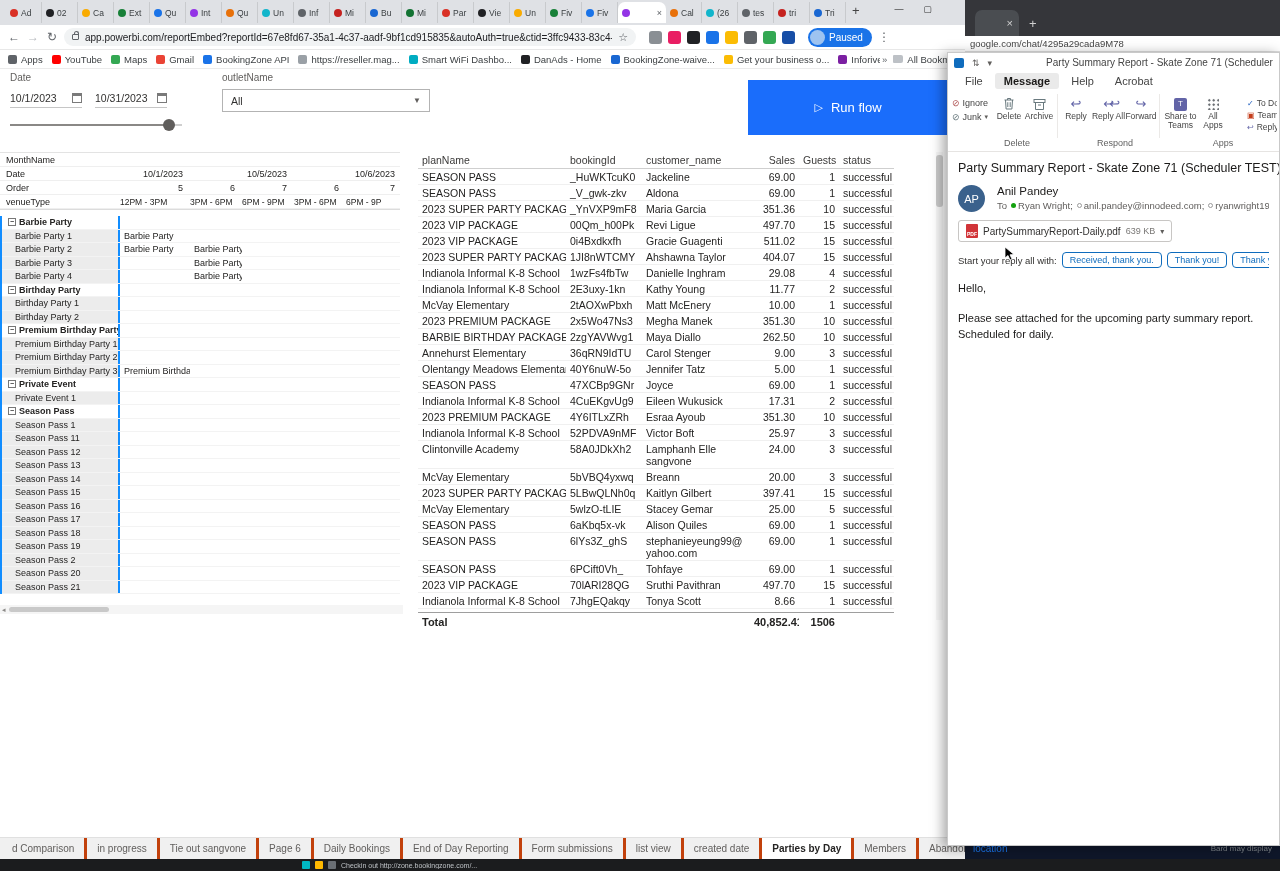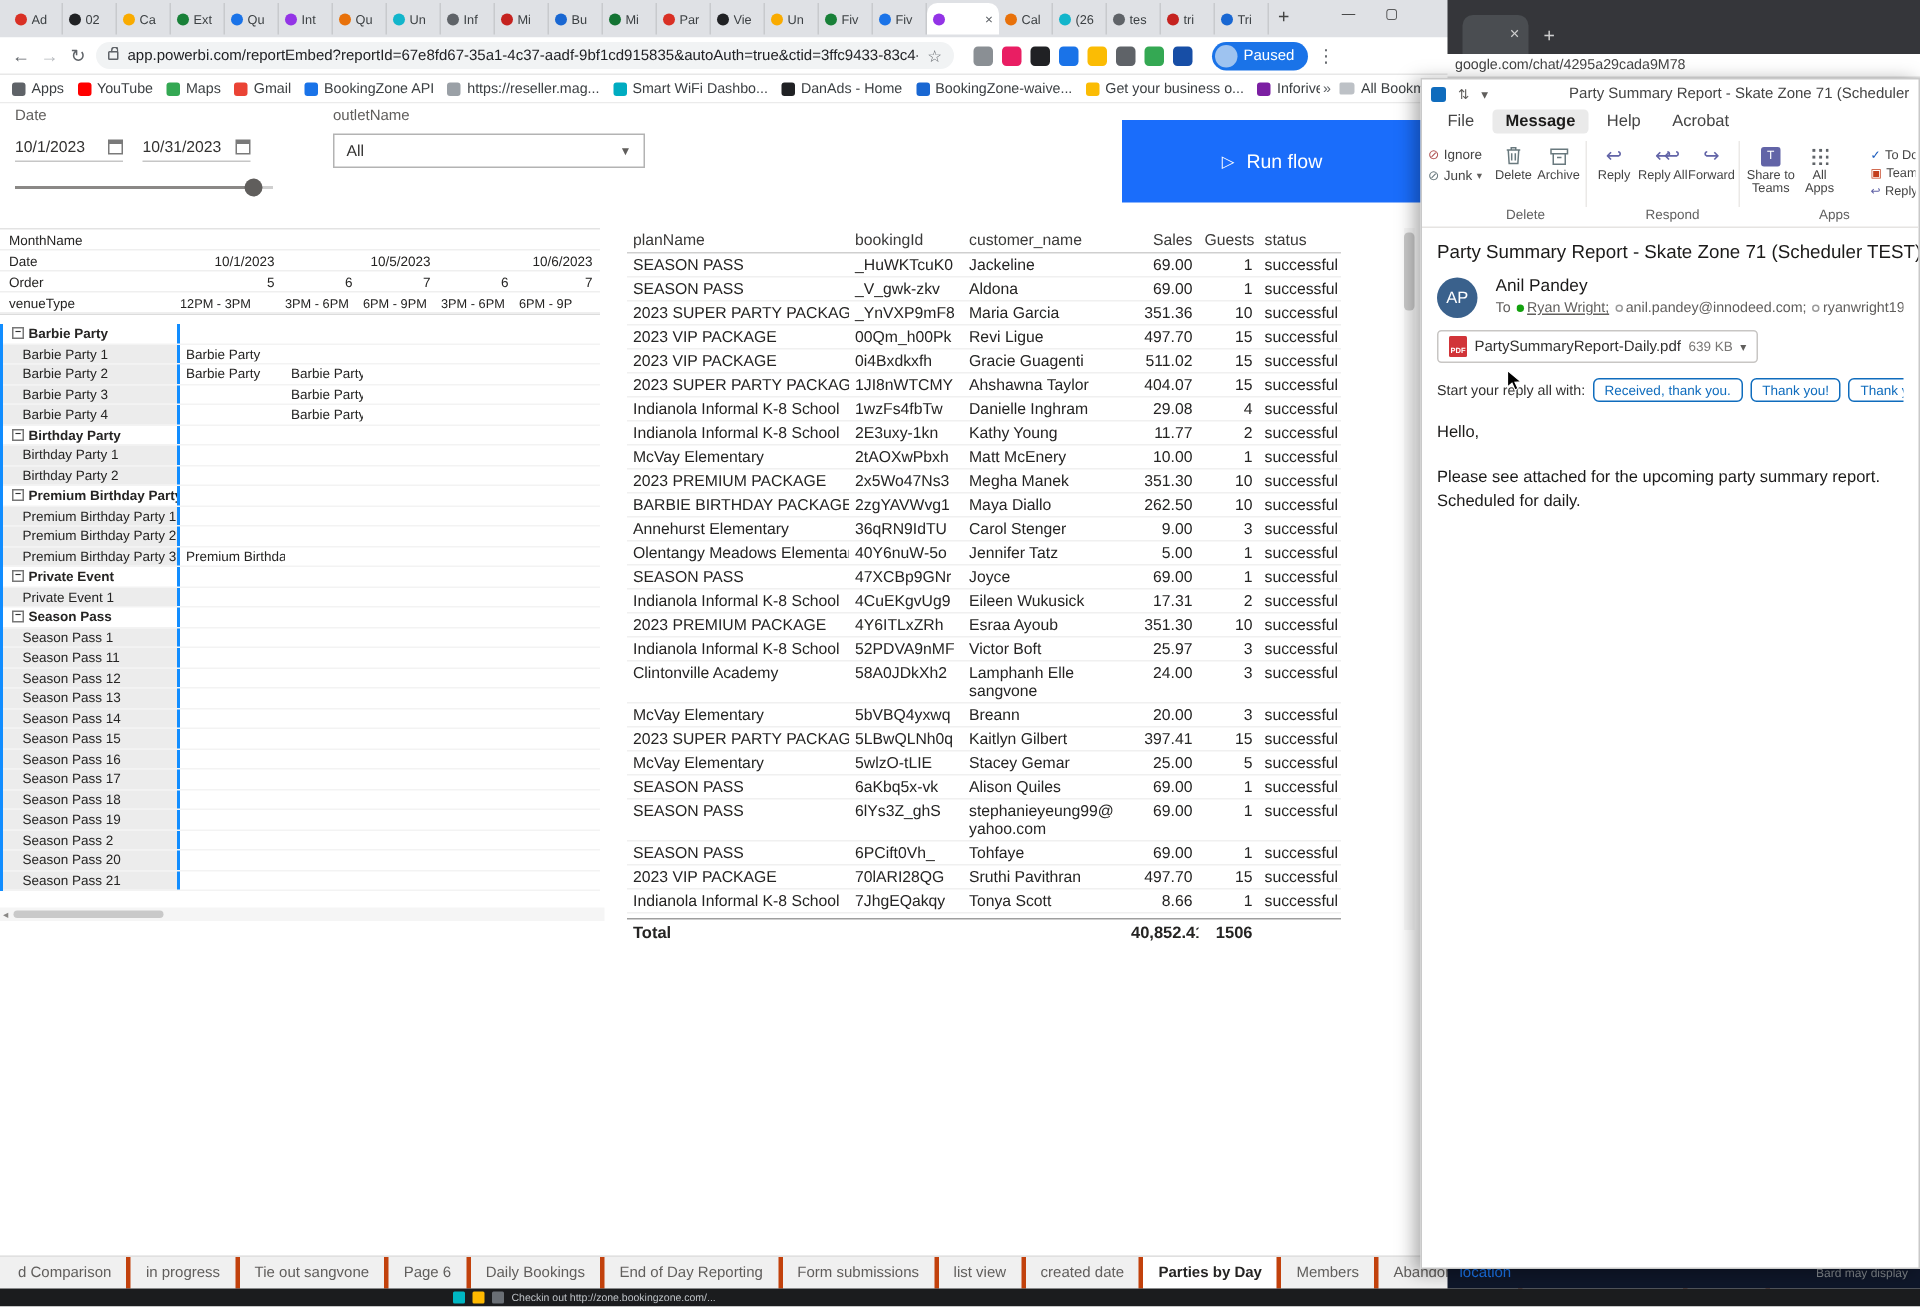--- a/index.html
+++ b/index.html
@@ -1062,21 +1062,21 @@
     </div>
 
   <div class="ol-subject">Party Summary Report -  Skate Zone 71 (Scheduler TEST)</div>
   <div class="ol-senderrow">
     <div class="avatar">AP</div>
     <div style="overflow:hidden;">
       <div class="sname">Anil Pandey</div>
       <div class="toline">
         <span>To</span>
         <span id="recips" style="display:flex;gap:4px;align-items:center;overflow:hidden;">
-            <span class="rec" style="display: flex; gap: 2px; align-items: center; text-decoration: underline;">
+            <span class="rec" style="display: flex; gap: 2px; align-items: center;">
               <span class="pres"></span>
               <span>Ryan Wright;</span>
             </span>
             <span class="rec" style="display: flex; gap: 2px; align-items: center;">
               <span class="preso"></span>
               <span>anil.pandey@innodeed.com;</span>
             </span>
             <span class="rec" style="display: flex; gap: 2px; align-items: center;">
               <span class="preso"></span>
               <span>ryanwright1989;</span>

